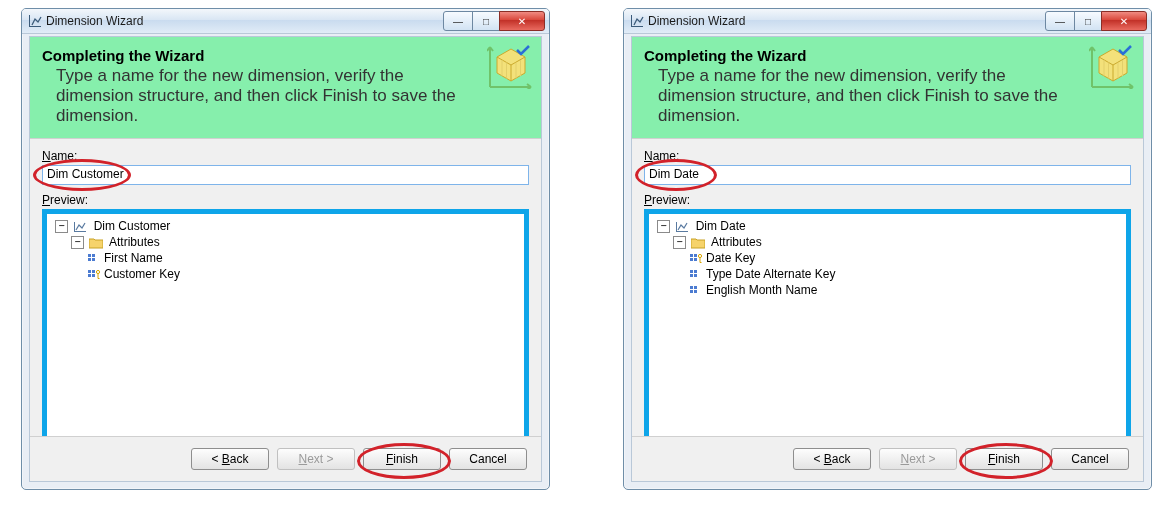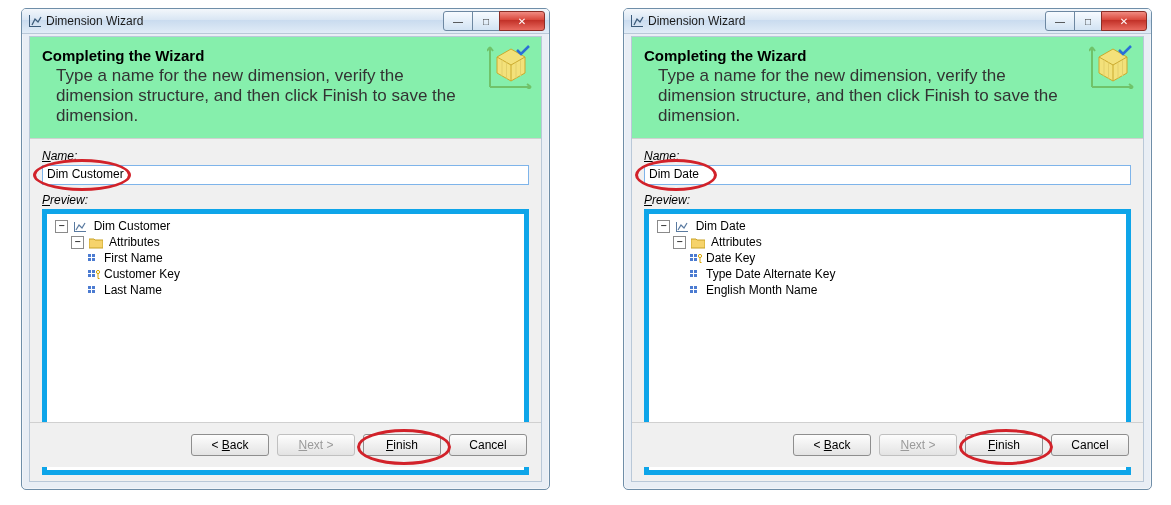--- a/index.html
+++ b/index.html
@@ -93,21 +93,20 @@
     position: absolute;
     right: 8px; top: 6px;
     width: 46px; height: 46px;
   }
   .content {
     padding: 10px 12px 0 12px;
   }
   .lbl {
     display: block;
     margin-bottom: 2px;
-    font-style: italic;
   }
   .lbl u { text-decoration: underline; }
   .name-input-wrap { position: relative; }
   .name-input {
     width: 100%;
     box-sizing: border-box;
     height: 20px;
     border: 1px solid #7eb4ea;
     background: #fff;
     padding: 1px 4px;
@@ -150,21 +149,21 @@
     font-family: monospace;
   }
   .node-icon {
     display: inline-flex;
     width: 14px; height: 12px;
     vertical-align: middle;
     margin-right: 3px;
   }
   .footer {
     position: absolute;
-    left: 0; right: 0; bottom: 14px;
+    left: 0; right: 0; bottom: 0;
     height: 44px;
     border-top: 1px solid #d0d0d0;
     display: flex;
     align-items: center;
     justify-content: flex-end;
     gap: 8px;
     padding-right: 14px;
     background: #f0f0f0;
   }
   .btn {
@@ -270,28 +269,20 @@
                     <li><span class="node-icon">
                           <svg width="14" height="12" viewBox="0 0 14 12">
                             <rect x="1" y="1" width="3" height="3" fill="#4b7bd1"></rect>
                             <rect x="1" y="5" width="3" height="3" fill="#4b7bd1"></rect>
                             <rect x="5" y="1" width="3" height="3" fill="#4b7bd1"></rect>
                             <rect x="5" y="5" width="3" height="3" fill="#4b7bd1"></rect>
                             <circle cx="11" cy="3" r="1.6" fill="none" stroke="#d8a400"></circle>
                             <path d="M11 4.5 v5 h1.5" stroke="#d8a400" fill="none"></path>
                           </svg>
                         </span><span>Customer Key</span></li>
-                    <li><span class="node-icon">
-                          <svg width="14" height="12" viewBox="0 0 14 12">
-                            <rect x="1" y="1" width="3" height="3" fill="#4b7bd1"></rect>
-                            <rect x="1" y="5" width="3" height="3" fill="#4b7bd1"></rect>
-                            <rect x="5" y="1" width="3" height="3" fill="#4b7bd1"></rect>
-                            <rect x="5" y="5" width="3" height="3" fill="#4b7bd1"></rect>
-                          </svg>
-                        </span><span>Last Name</span></li>
                   </ul>
                 </li>
               </ul>
             </li>
           </ul>
         </div>
       </div>
 
       <div class="footer">
         <button class="btn"><span>&lt; </span><u>B</u><span>ack</span></button>

